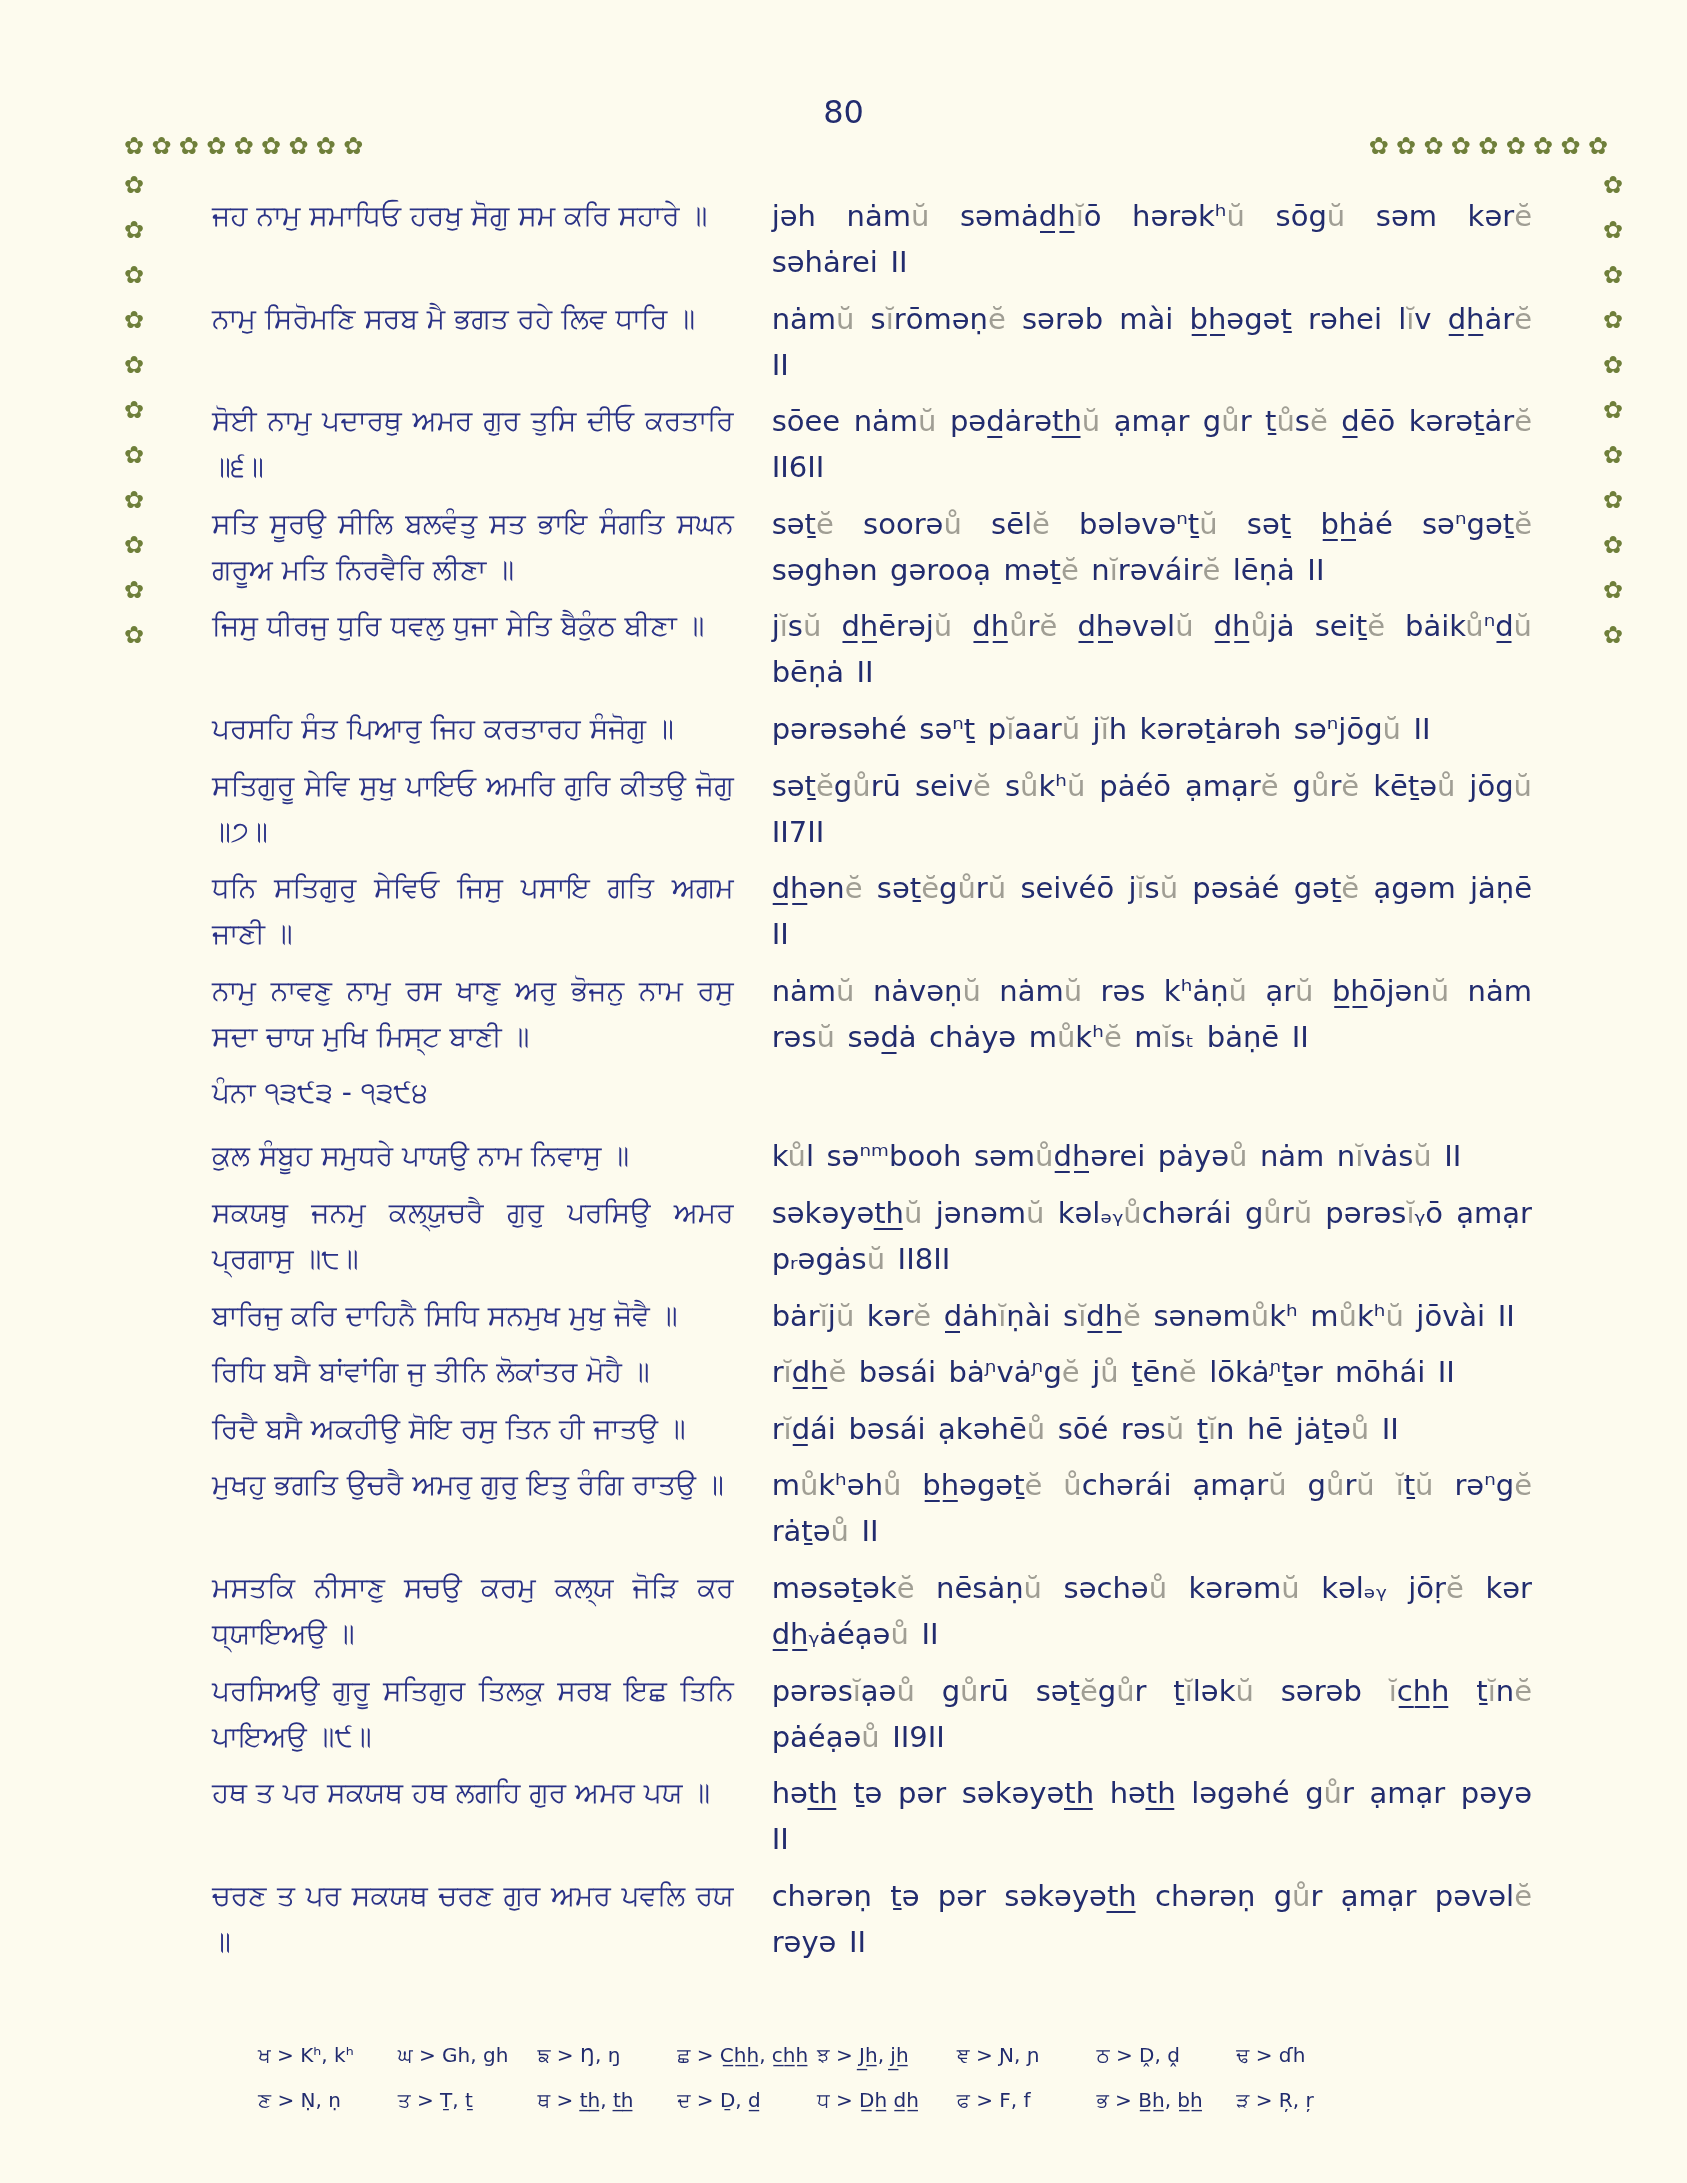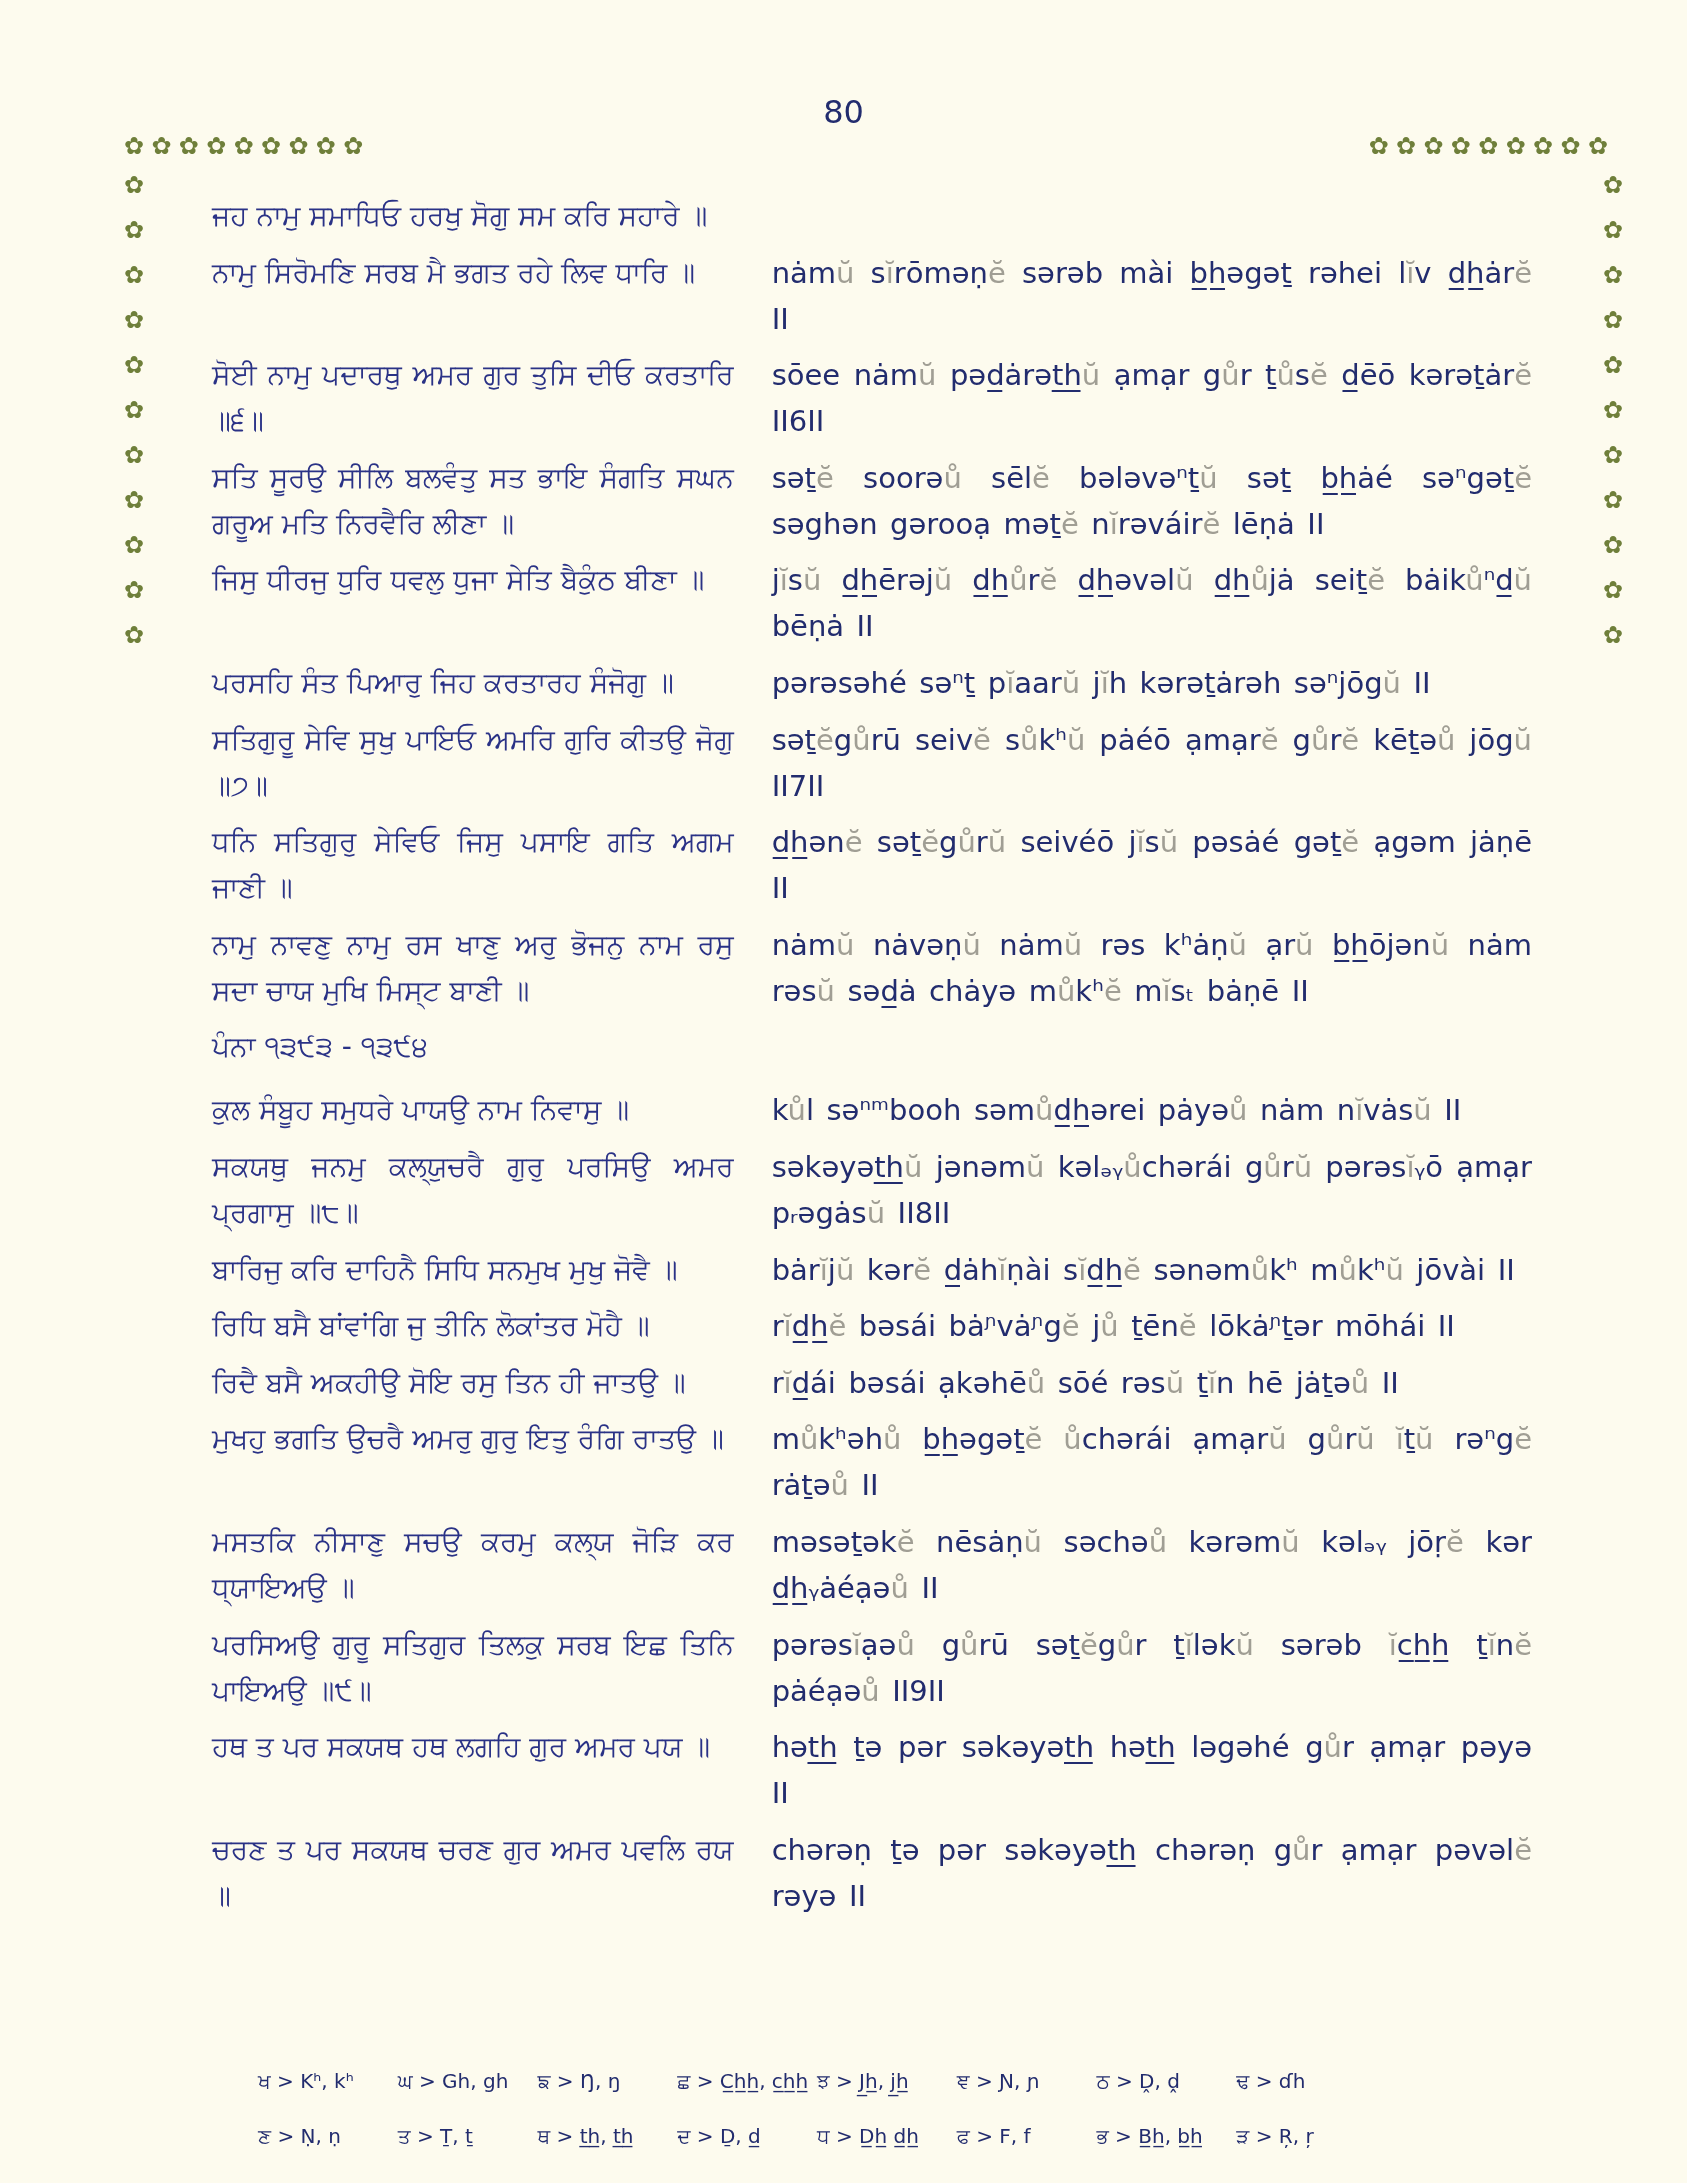--- a/index.html
+++ b/index.html
@@ -32,21 +32,21 @@
   }
   .lat{
     width:774px;box-sizing:border-box;
     font-size:29px;line-height:46px;color:#222c6e;text-align:justify;
     word-spacing:3.3px;
   }
   .vrow.center .gur,.vrow.center .lat{text-align:left;}
   .vrow.center{margin-top:6.6px;margin-bottom:17px;}
   .dim{color:#a09e94;}
   .key-table{position:absolute;left:258px;top:2041px;width:1118px;}
-  .key-row{display:grid;grid-template-columns:repeat(8,1fr);margin-bottom:16px;margin-top:26px;}
+  .key-row{display:grid;grid-template-columns:repeat(8,1fr);margin-bottom:16px;}
   .key-cell{font-size:20px;line-height:29px;color:#222c6e;white-space:nowrap;}
 </style>
 </head>
 <body>
 
 <div class="sheet">
 
   <div class="page-number">80</div>
 
   <div class="orn-row left">
@@ -95,20 +95,21 @@
       <span>✿</span>
       <span>✿</span>
       <span>✿</span>
       <span>✿</span>
     </div>
 
   <div class="content">
 
     <div class="vrow">
       <div class="gur">ਜਹ ਨਾਮੁ ਸਮਾਧਿਓ ਹਰਖੁ ਸੋਗੁ ਸਮ ਕਰਿ ਸਹਾਰੇ ॥</div>
+      <div class="lat">jəh nȧm<span class="dim">ŭ</span> səmȧd̲h̲<span class="dim">ĭ</span>ō hərəkʰ<span class="dim">ŭ</span> sōg<span class="dim">ŭ</span> səm kər<span class="dim">ĕ</span> səhȧrei II</div>
     </div>
     <div class="vrow">
       <div class="gur">ਨਾਮੁ ਸਿਰੋਮਣਿ ਸਰਬ ਮੈ ਭਗਤ ਰਹੇ ਲਿਵ ਧਾਰਿ ॥</div>
       <div class="lat">nȧm<span class="dim">ŭ</span> s<span class="dim">ĭ</span>rōməṇ<span class="dim">ĕ</span> sərəb mài b̲h̲əgəṯ rəhei l<span class="dim">ĭ</span>v d̲h̲ȧr<span class="dim">ĕ</span> II</div>
     </div>
     <div class="vrow">
       <div class="gur">ਸੋਈ ਨਾਮੁ ਪਦਾਰਥੁ ਅਮਰ ਗੁਰ ਤੁਸਿ ਦੀਓ ਕਰਤਾਰਿ ॥੬॥</div>
       <div class="lat">sōee nȧm<span class="dim">ŭ</span> pəd̲ȧrət̲h̲<span class="dim">ŭ</span> ạmạr g<span class="dim">ů</span>r ṯ<span class="dim">ů</span>s<span class="dim">ĕ</span> d̲ēō kərəṯȧr<span class="dim">ĕ</span> II6II</div>
     </div>
     <div class="vrow">

